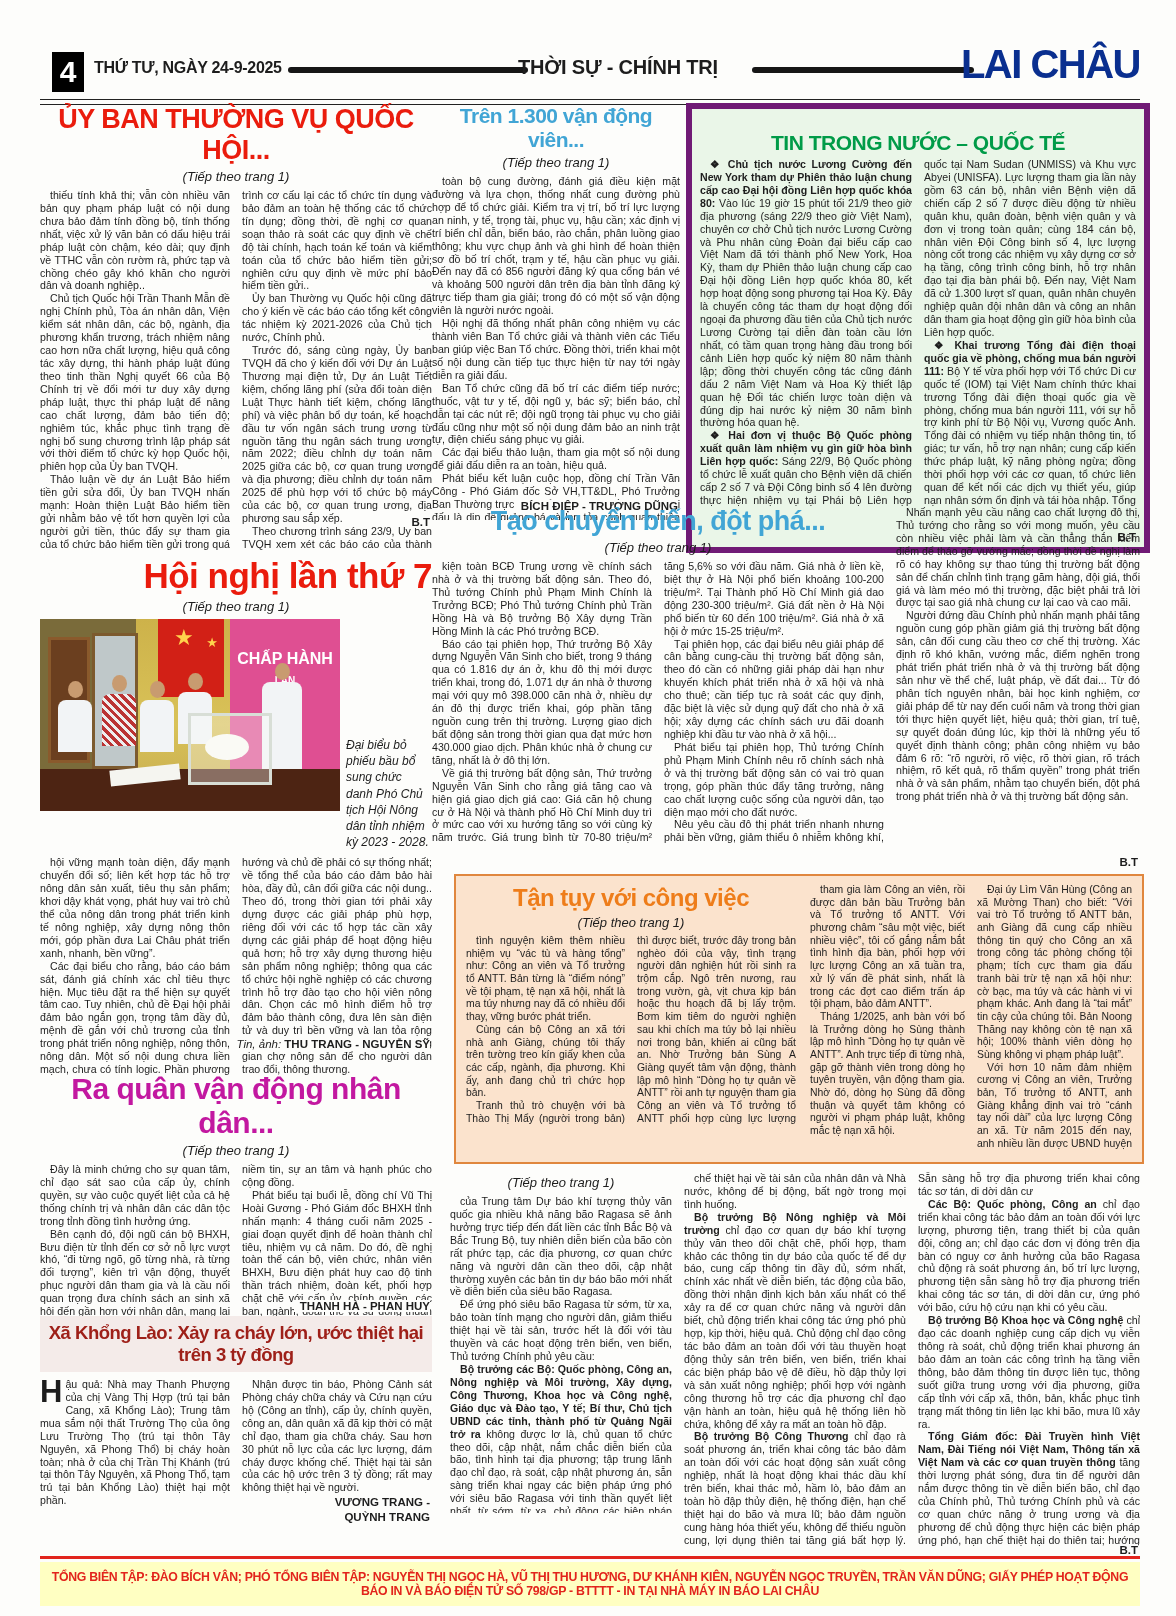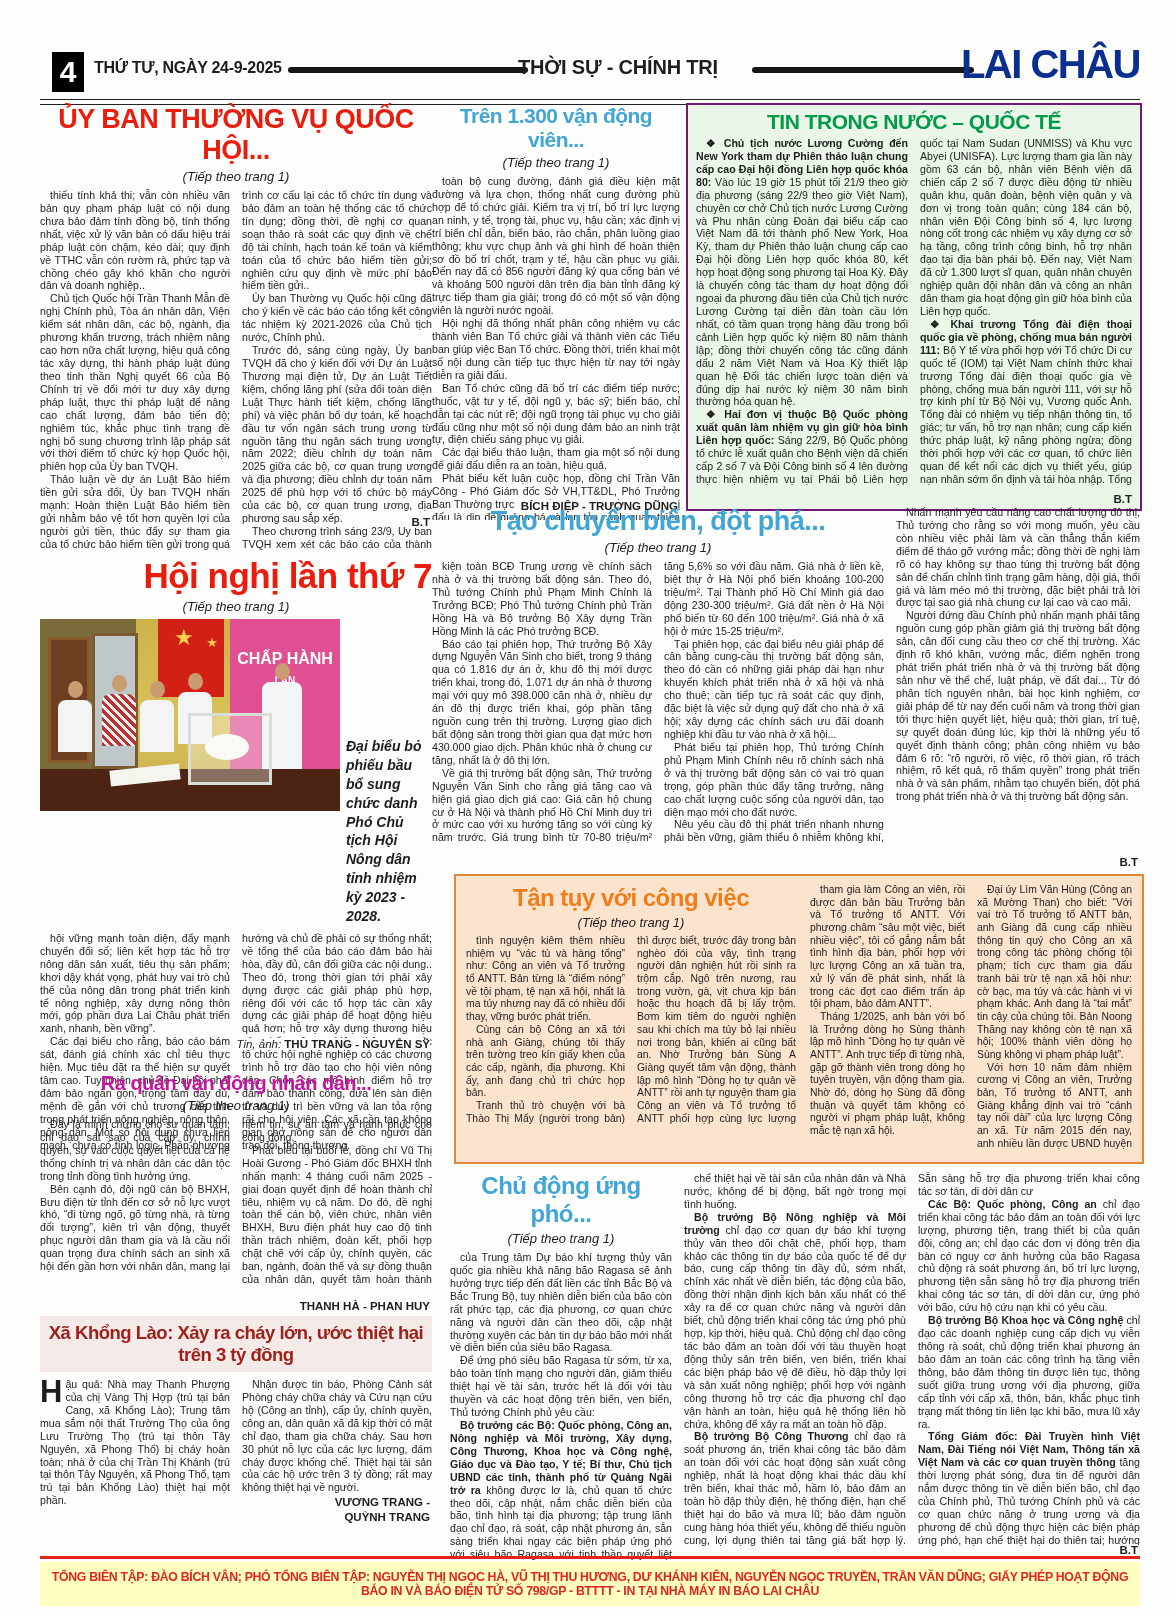--- a/index.html
+++ b/index.html
@@ -30,21 +30,21 @@
   .byline .pre{font-weight:normal;font-style:italic;}
   
   #art-uyban{position:absolute;left:40px;top:104px;width:392px;height:424px;}
   #art-uyban .art-title{font-size:27px;}
   #art-uyban .body-txt{height:362px;}
   
   #art-vdv{position:absolute;left:432px;top:104px;width:248px;height:408px;}
   #art-vdv .art-title{font-size:21px;}
   #art-vdv .body-txt{height:345px;}
   
-  #newsbox{position:absolute;left:686px;top:103px;width:436px;height:394px;background:#eaf6e8;border:2px solid #701a75;padding:5px 8px;}
+  #newsbox{position:absolute;left:686px;top:103px;width:436px;height:394px;background:#eaf6e8;border:6px solid #701a75;padding:22px 8px;}
   #newsbox .art-title{font-size:21px;margin-bottom:3px;}
   #newsbox .body-txt{height:352px;}
   #newsbox .byline{background:#eaf6e8;bottom:4px;right:8px;}
   
   #art-hoinghi{position:absolute;left:40px;top:556px;width:392px;height:494px;}
   #art-hoinghi .art-title{font-size:35px;text-align:right;}
   .photo-row{display:flex;gap:6px;margin:2px 0 6px 0;}
   .photo{position:relative;width:300px;height:192px;background:linear-gradient(180deg,#cdb24a 0%,#d9c258 55%,#c4a94e 100%);overflow:hidden;flex:none;}
   .ph-left{position:absolute;left:0;top:0;width:96px;height:192px;background:#7a6b3a;}
   .ph-door{position:absolute;left:8px;top:18px;width:36px;height:120px;background:#6b3f1f;border:3px solid #8a5a2c;}
@@ -55,42 +55,42 @@
   .ph-banner{position:absolute;left:190px;top:0px;width:110px;height:130px;background:#df4f92;color:#fff;font-weight:bold;font-size:10px;text-align:center;padding-top:26px;line-height:1.7;}
   .ph-banner .big{font-size:16px;}
   .ph-person{position:absolute;}
   .ph-head{width:15px;height:17px;border-radius:50%;background:#c89b70;margin:0 auto;}
   .ph-bodyshape{width:34px;height:52px;border-radius:8px 8px 0 0;background:#f2f4f6;margin-top:2px;}
   .ph-bodyshape.check{background:repeating-linear-gradient(45deg,#b33,#b33 3px,#eee 3px,#eee 6px);}
   .ph-table{position:absolute;left:0;bottom:0;width:300px;height:42px;background:#4d2413;}
   .ph-paper{position:absolute;left:70px;bottom:28px;width:70px;height:16px;background:#f5f5f0;transform:rotate(-6deg);}
   .ph-box{position:absolute;left:148px;bottom:26px;width:78px;height:66px;border:3px solid #d8ded6;background:rgba(250,250,245,0.35);}
   .ph-box::before{content:"";position:absolute;left:14px;top:18px;width:44px;height:26px;background:#fafaf5;border-radius:50%;}
-  .photo-cap{font-style:italic;font-size:14px;line-height:1.35;width:84px;padding-top:118px;font-weight:bold;}
+  .photo-cap{font-style:italic;font-size:12px;line-height:1.35;width:84px;padding-top:118px;}
   #art-hoinghi .body-txt{height:228px;}
   
   #art-taochuyen{position:absolute;left:432px;top:506px;width:708px;height:362px;}
   .split{display:flex;gap:12px;height:100%;}
   #art-taochuyen .part-l{width:452px;flex:none;}
   #art-taochuyen .art-title{font-size:27px;}
   #art-taochuyen .part-l .body-txt{height:296px;}
   #art-taochuyen .part-r{flex:1;}
   #art-taochuyen .part-r .body-txt{height:348px;}
   
   #box-tantuy{position:absolute;left:454px;top:874px;width:666px;height:270px;background:#fbe3cd;border:2px solid #e0873e;padding:8px 10px;}
   #box-tantuy .split{gap:14px;}
   #box-tantuy .part-l{width:330px;flex:none;}
   #box-tantuy .art-title{font-size:24px;}
   #box-tantuy .part-l .body-txt{height:192px;}
   #box-tantuy .part-r{flex:1;}
   #box-tantuy .part-r .body-txt{height:268px;}
   #box-tantuy .body-txt{font-size:10.4px;}
   
   #art-raquan{position:absolute;left:40px;top:1072px;width:392px;height:240px;}
-  #art-raquan .art-title{font-size:20px;}
+  #art-raquan .art-title{font-size:30px;}
   #art-raquan .body-txt{height:178px;}
   
   #art-chaylon{position:absolute;left:40px;top:1316px;width:392px;height:208px;}
   #art-chaylon .art-title{font-size:18.5px;background:#f4ebe9;padding:6px 2px;margin-bottom:6px;}
   #art-chaylon .body-txt{height:158px;}
   #art-chaylon .cols2 p:first-child{text-indent:0;}
   #art-chaylon .cols2 p:first-child::first-letter{float:left;font-size:31px;line-height:26px;font-weight:bold;padding:1px 3px 0 0;}
   #art-chaylon .byline{text-align:right;line-height:1.25;}
   
   #art-chudong{position:absolute;left:450px;top:1172px;width:690px;height:384px;}
@@ -268,21 +268,20 @@
     </div>
   <div class="byline">
     <span>VƯƠNG TRANG -</span><br>
     <span>QUỲNH TRANG</span>
   </div>
 </div>
 
 <div id="art-chudong">
   <div class="split">
     <div class="part-1">
-      <div class="art-title t-blue">Chủ động ứng phó...</div>
       <div class="cont">(Tiếp theo trang 1)</div>
       <div class="body-txt">
           <p>của Trung tâm Dự báo khí tượng thủy văn quốc gia nhiều khả năng bão Ragasa sẽ ảnh hưởng trực tiếp đến đất liền các tỉnh Bắc Bộ và Bắc Trung Bộ, tuy nhiên diễn biến của bão còn rất phức tạp, các địa phương, cơ quan chức năng và người dân cần theo dõi, cập nhật thường xuyên các bản tin dự báo bão mới nhất về diễn biến của siêu bão Ragasa.</p>
           <p>Để ứng phó siêu bão Ragasa từ sớm, từ xa, bảo toàn tính mạng cho người dân, giảm thiểu thiệt hại về tài sản, trước hết là đối với tàu thuyền và các hoạt động trên biển, ven biển, Thủ tướng Chính phủ yêu cầu:</p>
           <p><b>Bộ trưởng các Bộ: Quốc phòng, Công an, Nông nghiệp và Môi trường, Xây dựng, Công Thương, Khoa học và Công nghệ, Giáo dục và Đào tạo, Y tế; Bí thư, Chủ tịch UBND các tỉnh, thành phố từ Quảng Ngãi trở ra</b> không được lơ là, chủ quan tổ chức theo dõi, cập nhật, nắm chắc diễn biến của bão, tình hình tại địa phương; tập trung lãnh đạo chỉ đạo, rà soát, cập nhật phương án, sẵn sàng triển khai ngay các biện pháp ứng phó với siêu bão Ragasa với tinh thần quyết liệt nhất, từ sớm, từ xa, chủ động các biện pháp ứng phó ở mức cao nhất, lường trước kịch bản xấu nhất để bảo đảm an toàn tính mạng cho người dân, hạn</p>
         </div>
     </div>
     <div class="part-23">
       <div class="body-txt cols2">
           <p>chế thiệt hại về tài sản của nhân dân và Nhà nước, không để bị động, bất ngờ trong mọi tình huống.</p>

